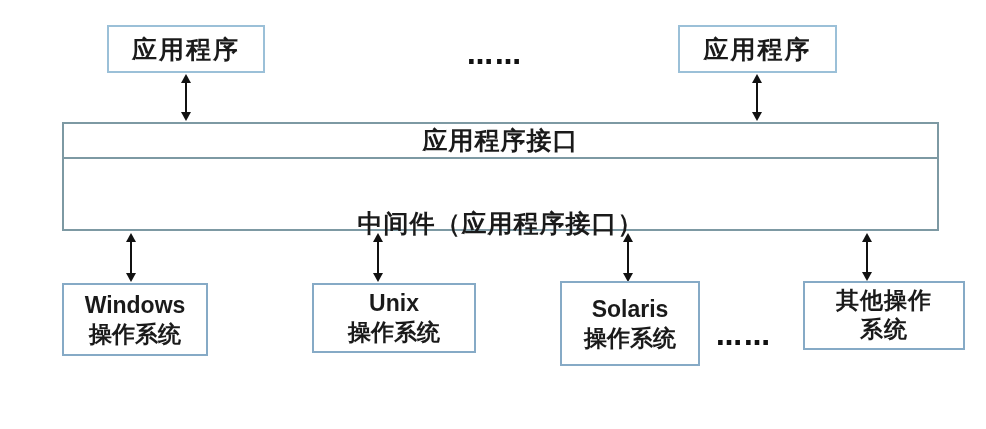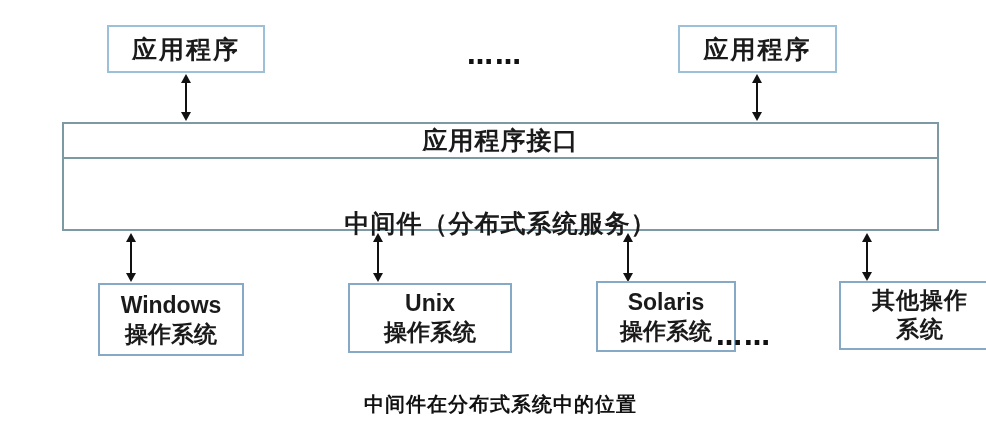--- a/index.html
+++ b/index.html
@@ -22,21 +22,21 @@
     display:flex;flex-direction:column;gap:48px;
   }
   .band-row{
     flex:1;display:flex;align-items:center;justify-content:center;
     font-size:25px;font-weight:bold;letter-spacing:1px;
   }
   .band-row.first{border-bottom:2px solid #7d99a3;}
   .os-box{
     border:2px solid #86aac6;
     flex-direction:column;line-height:1.25;
-    font-size:23px;font-weight:bold;margin-left:36px;
+    font-size:23px;font-weight:bold;
   }
   .os-sans{font-family:"Liberation Sans","DejaVu Sans",sans-serif;}
   .os-serif{font-family:"Liberation Serif","DejaVu Serif",serif;letter-spacing:1px;}
   .ellipsis{
     position:absolute;font-weight:900;font-size:26px;color:#111111;
     letter-spacing:2px;line-height:1;
     font-family:"DejaVu Sans",sans-serif;
   }
   .varrow{position:absolute;width:12px;}
   .varrow .shaft{
@@ -75,21 +75,21 @@
     </div>
   <div class="varrow" style="left:751px;top:74px;height:47px;">
       <span class="shaft"></span>
     </div>
 
   <div class="band">
     <div class="band-row first">
       <span>应用程序接口</span>
     </div>
     <div class="band-row">
-      <span>中间件（分布式系统服务）</span>
+      <span>中间件（应用程序接口）</span>
     </div>
   </div>
 
   <div class="varrow" style="left:125px;top:233px;height:49px;">
       <span class="shaft"></span>
     </div>
   <div class="varrow" style="left:372px;top:233px;height:49px;">
       <span class="shaft"></span>
     </div>
   <div class="varrow" style="left:622px;top:233px;height:49px;">
@@ -102,27 +102,26 @@
   <div class="box os-box os-sans" style="left:62px;top:283px;width:146px;height:73px;">
     <span>Windows</span>
     <span>操作系统</span>
   </div>
 
   <div class="box os-box os-sans" style="left:312px;top:283px;width:164px;height:70px;">
     <span>Unix</span>
     <span>操作系统</span>
   </div>
 
-  <div class="box os-box os-sans" style="left:560px;top:281px;width:140px;height:71px;">
+  <div class="box os-box os-sans" style="left:560px;top:281px;width:140px;height:85px;">
     <span>Solaris</span>
     <span>操作系统</span>
   </div>
 
   <div class="ellipsis" style="left:714px;top:323px;width:60px;text-align:center;">……</div>
 
   <div class="box os-box os-serif" style="left:803px;top:281px;width:162px;height:69px;">
     <span>其他操作</span>
     <span>系统</span>
   </div>
 
-  <div class="caption">中间件在分布式系统中的位置</div>
 
 </div>
 
 </body></html>

